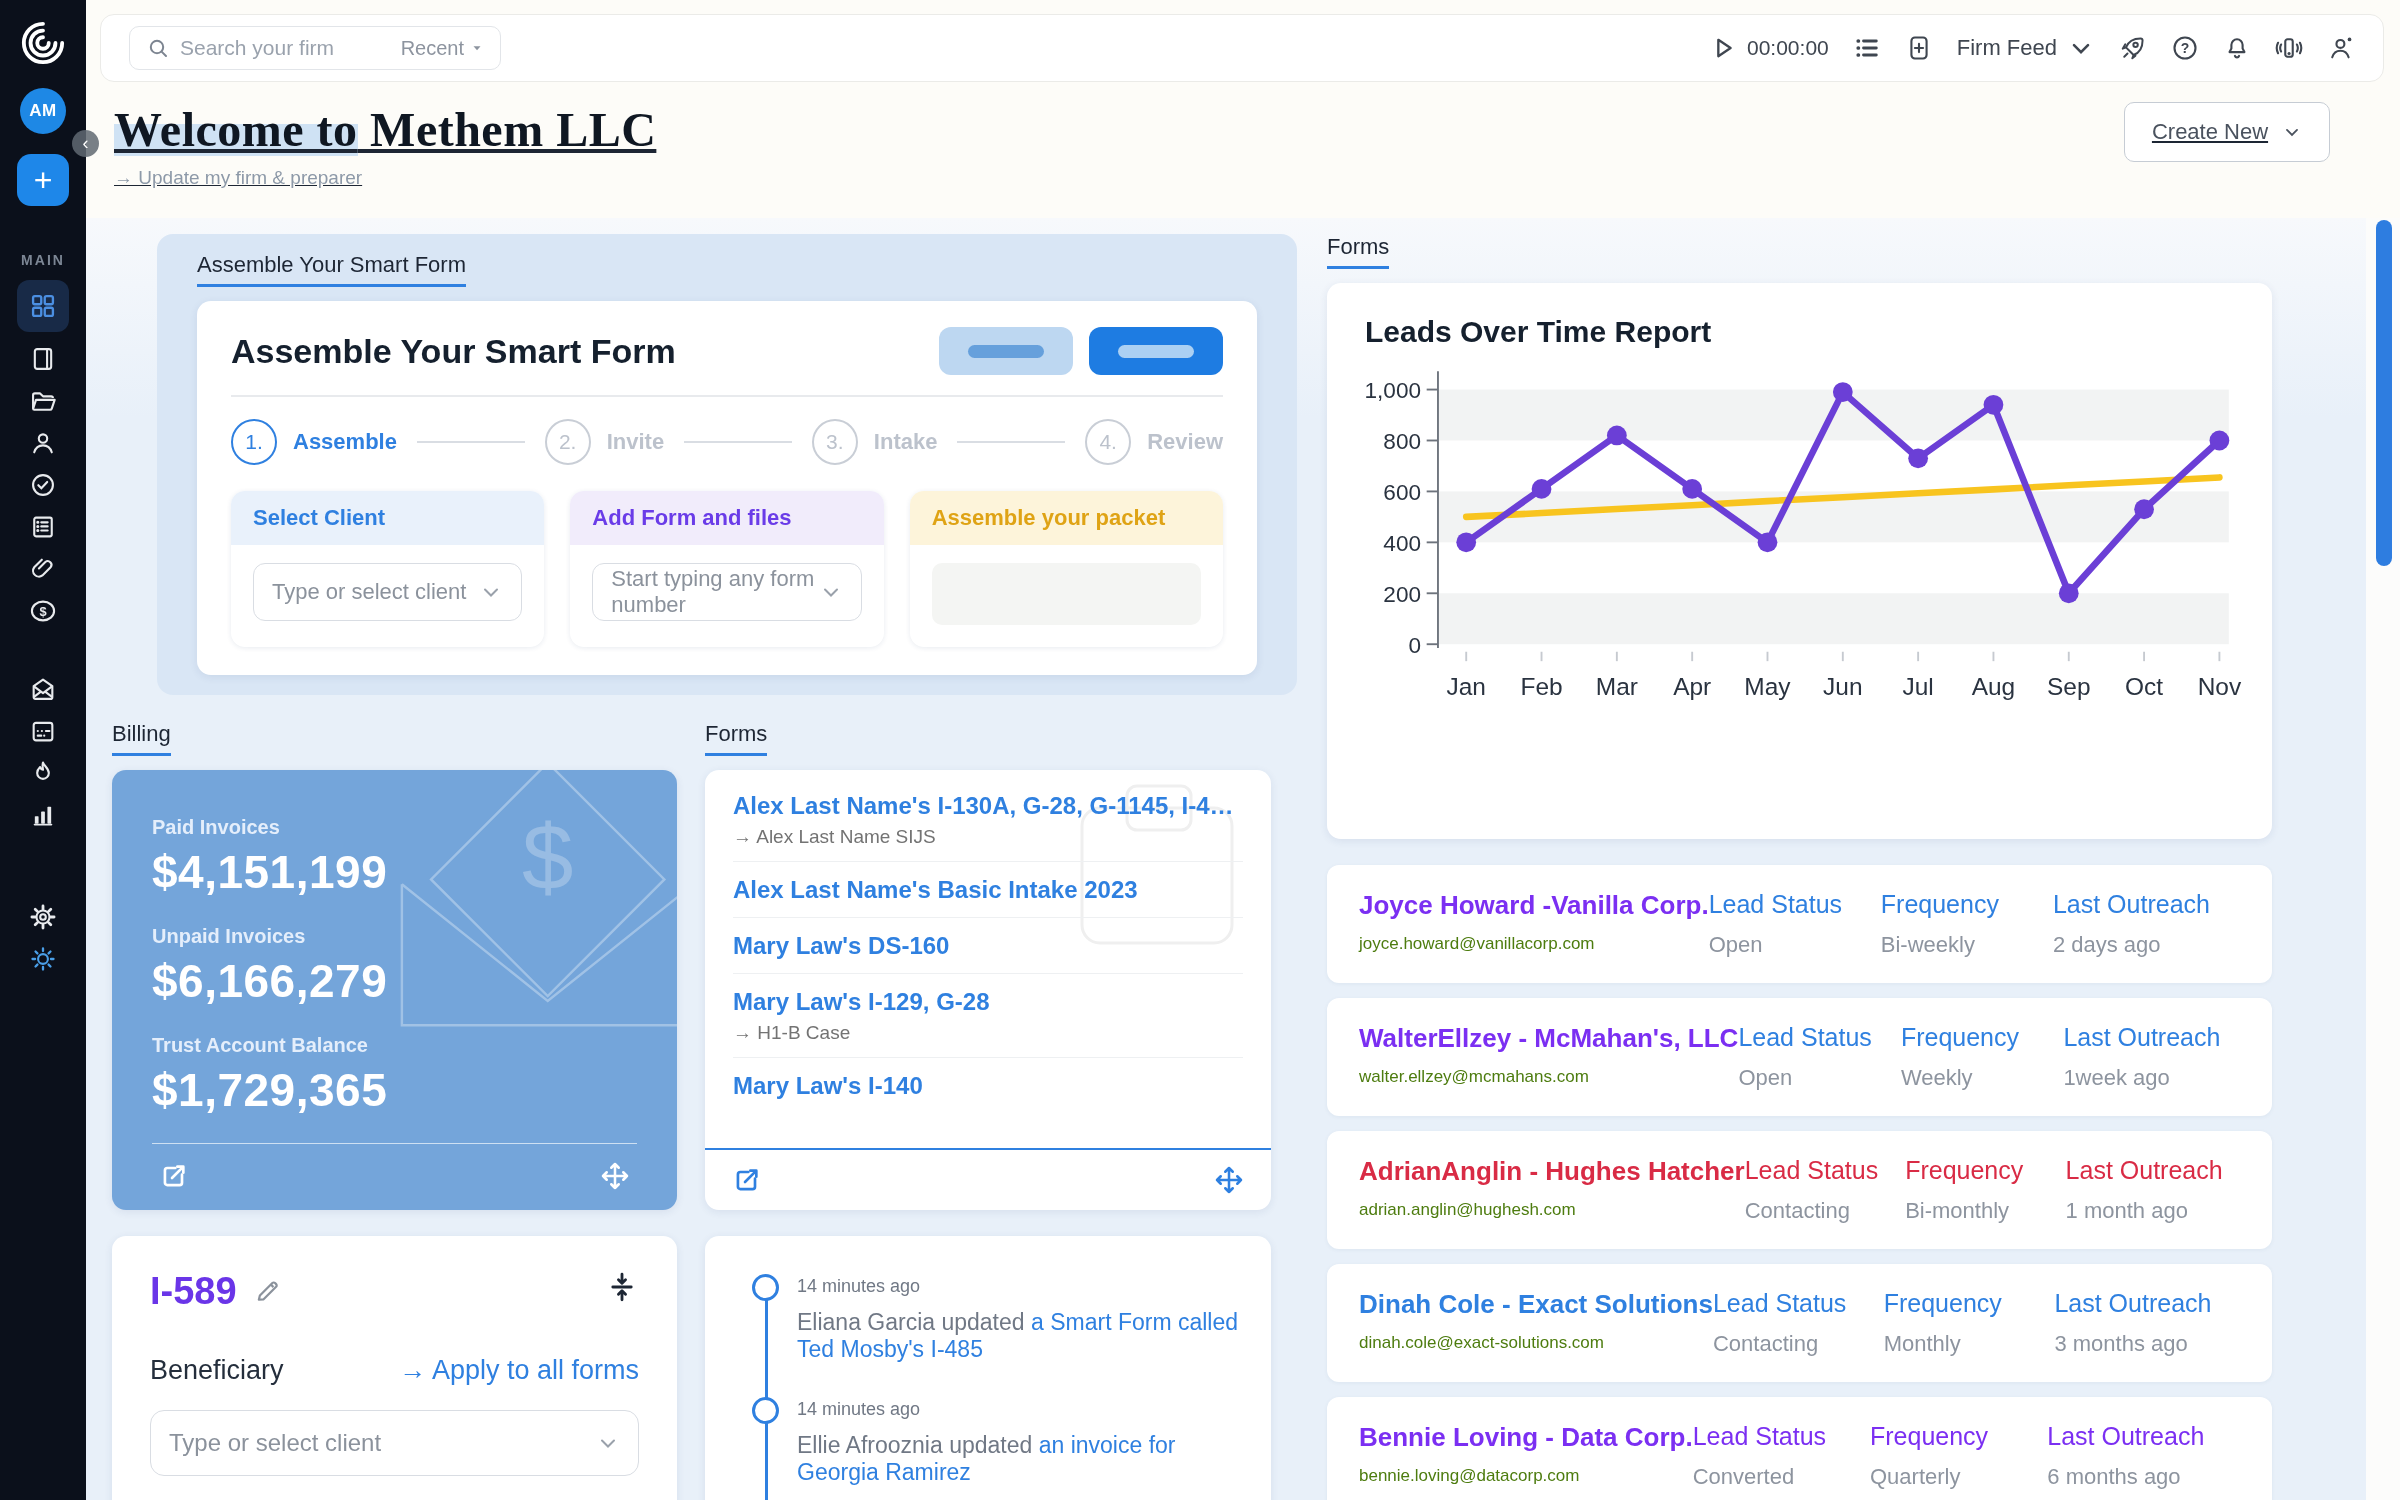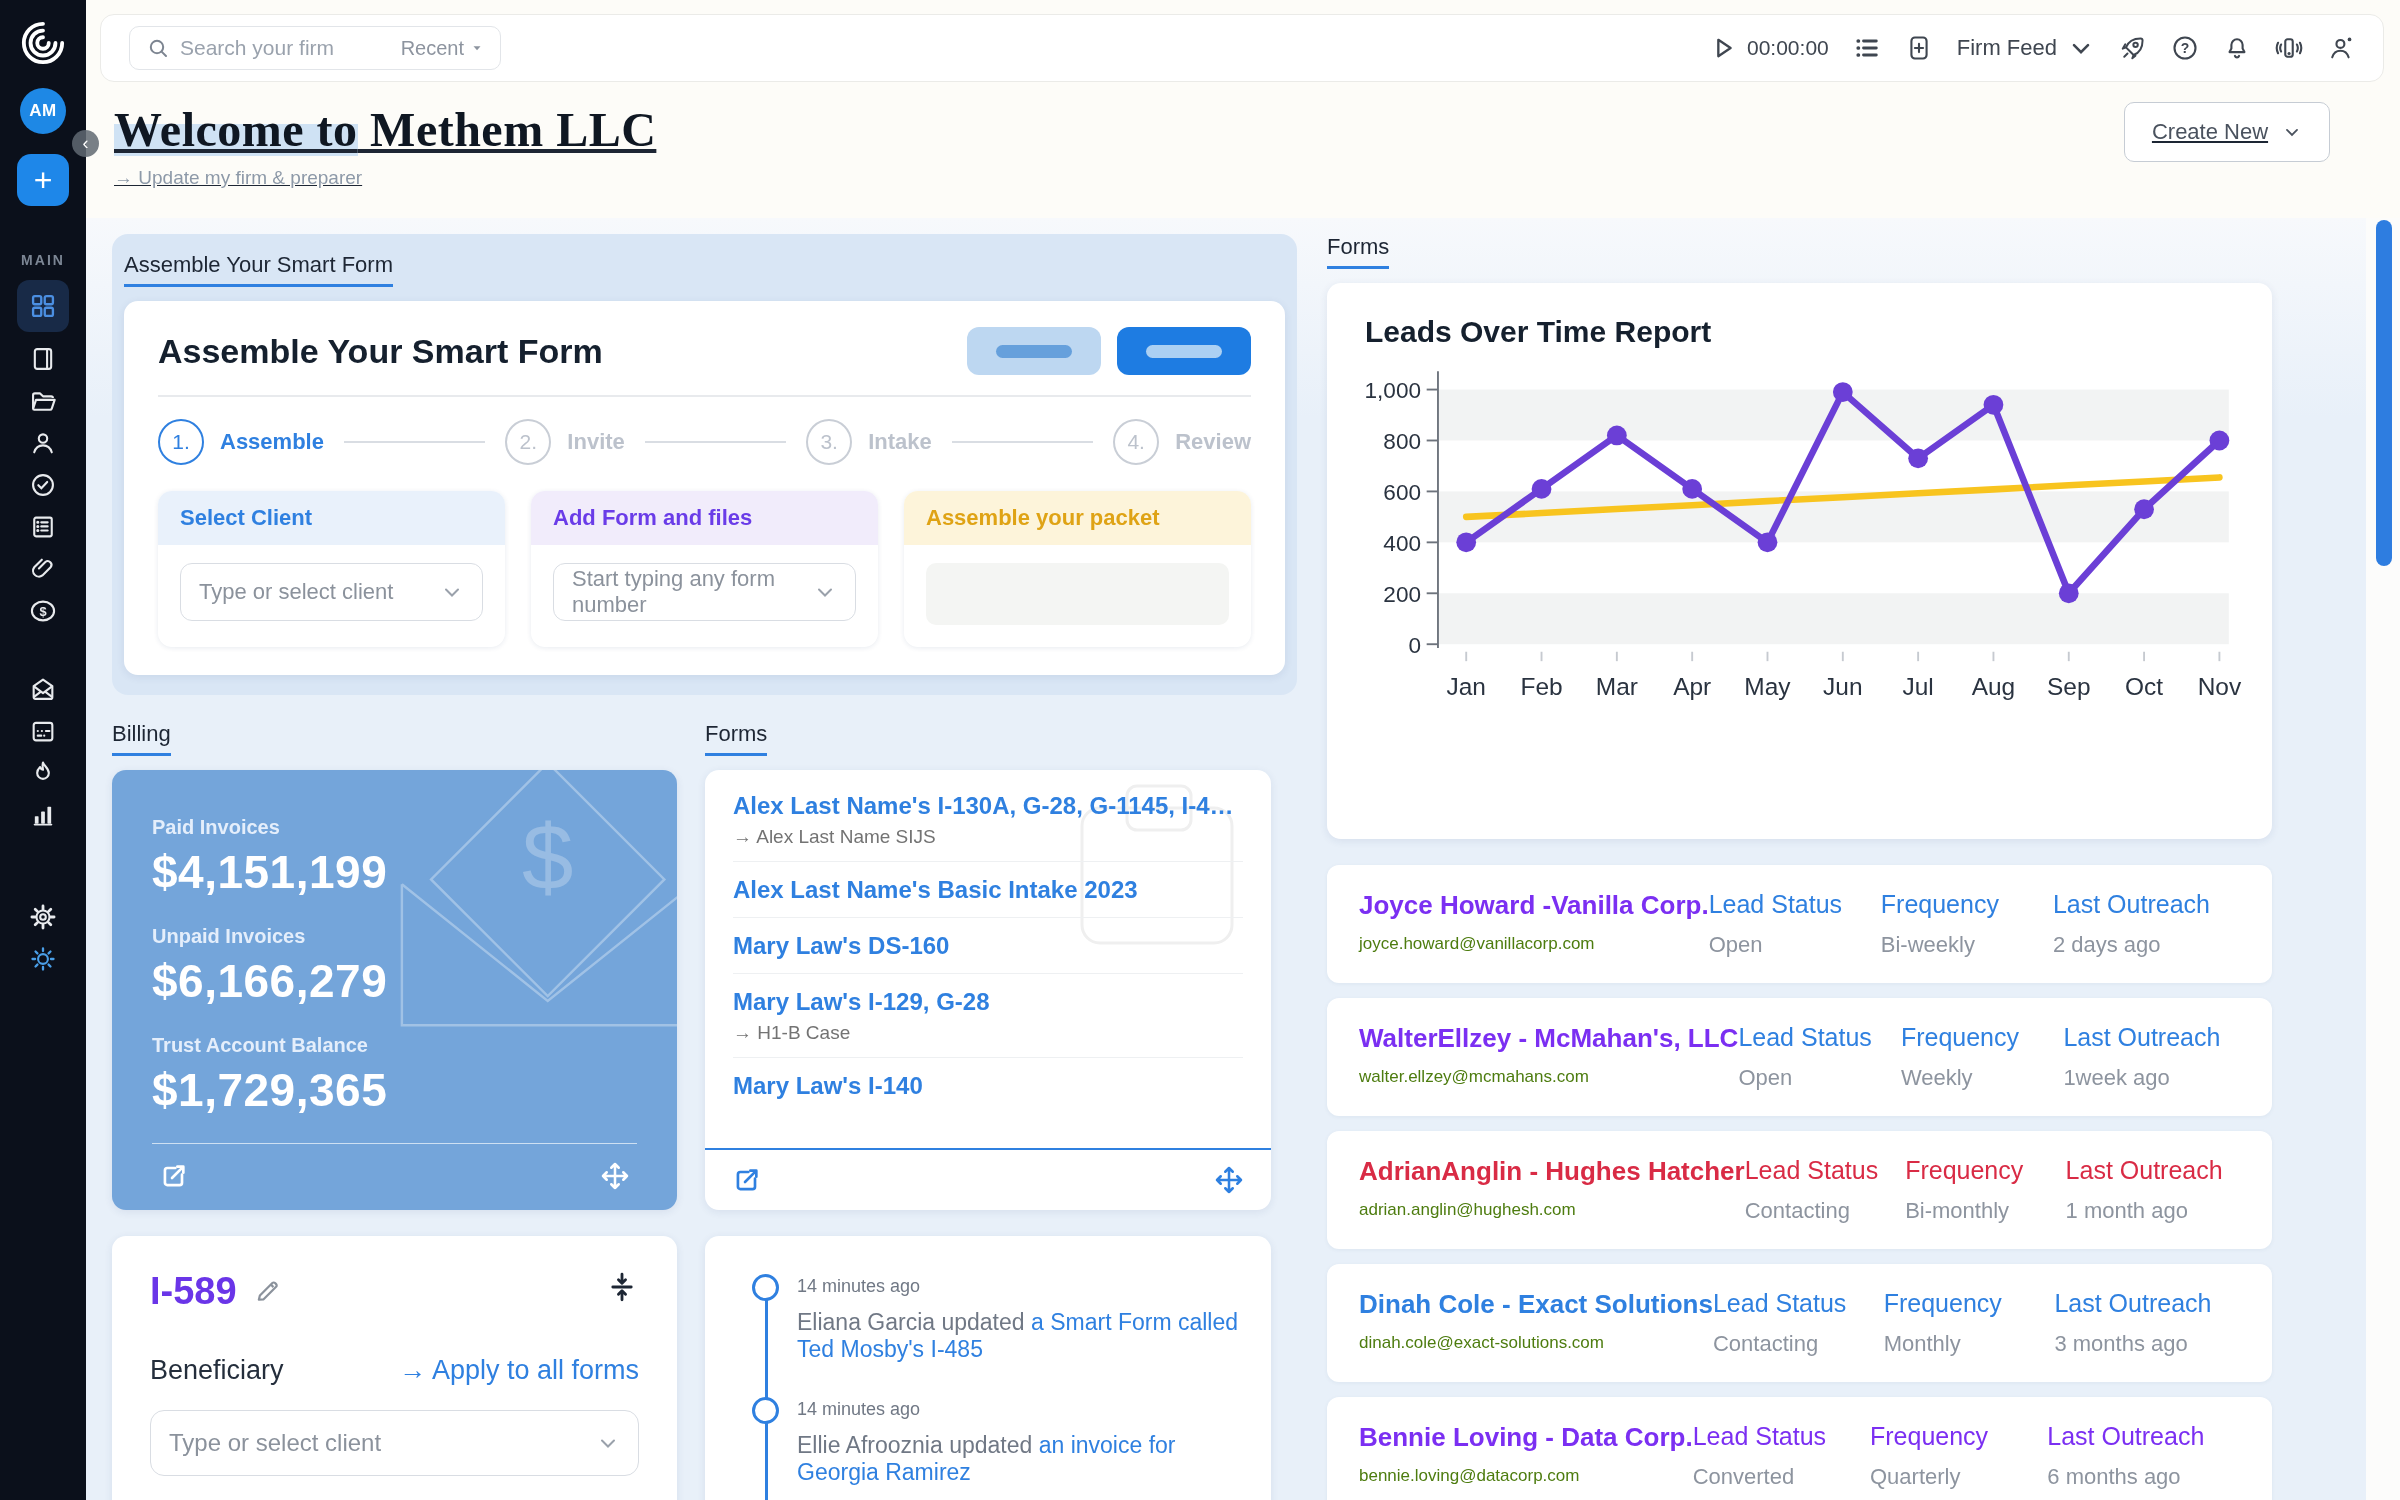--- a/index.html
+++ b/index.html
@@ -49,21 +49,21 @@
 
   
   .dashboard { position:absolute; top:218px; left:0; right:0; bottom:0; overflow:hidden;
     background:linear-gradient(180deg,#f7f9fc 0px, #e8f0f9 200px); padding:16px 0 0 26px; }
   .grid { display:grid; grid-template-columns:1185px 945px; gap:0 30px; align-items:start; }
   .section-label { display:inline-block; font-size:22px; color:#1d2634; padding-bottom:6px;
     border-bottom:3px solid #2f80e0; margin-bottom:14px; font-weight:500; }
   .card-shadow { box-shadow:0 2px 8px rgba(30,60,110,.09); }
 
   
-  .section-smart { background:#d9e6f5; border-radius:16px; padding:18px 12px 20px; }
+  .section-smart { background:#d9e6f5; border-radius:16px; padding:18px 40px 20px;margin-left:45px; }
   .smart-card { background:#fff; border-radius:14px; padding:26px 34px 28px; }
   .smart-head { display:flex; align-items:center; justify-content:space-between; }
   .smart-title { font-size:34px; font-weight:600; color:#15202e; }
   .skel-btns { display:flex; gap:16px; }
   .skel { width:134px; height:48px; border-radius:12px; display:flex; align-items:center; justify-content:center; cursor:pointer; }
   .skel .bar { width:76px; height:13px; border-radius:7px; }
   .skel.light { background:#bdd7f1; } .skel.light .bar { background:#66a0dc; }
   .skel.dark { background:#1e7ce2; } .skel.dark .bar { background:#abd0f3; }
   .sm-divider { height:1.5px; background:#e8eaed; margin:20px 0 22px; }
   .stepper { display:flex; align-items:center; }

